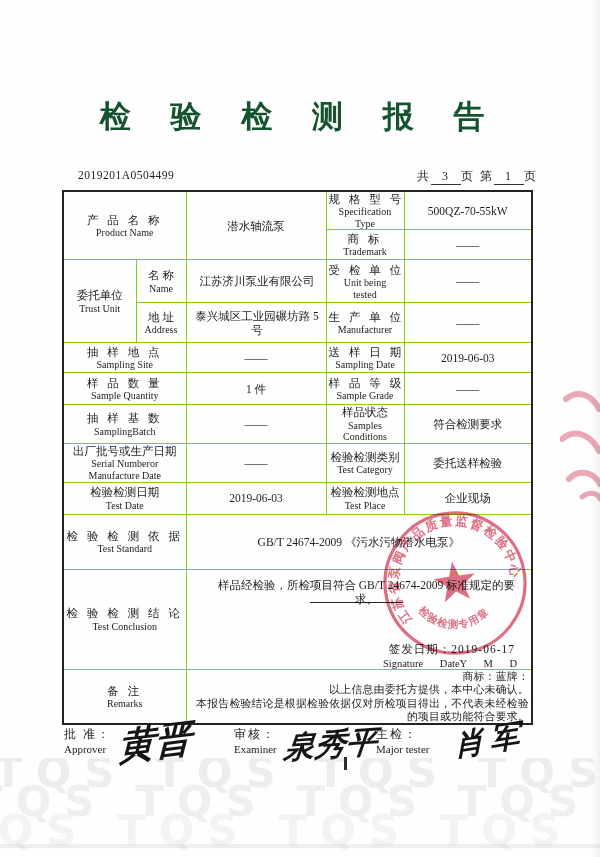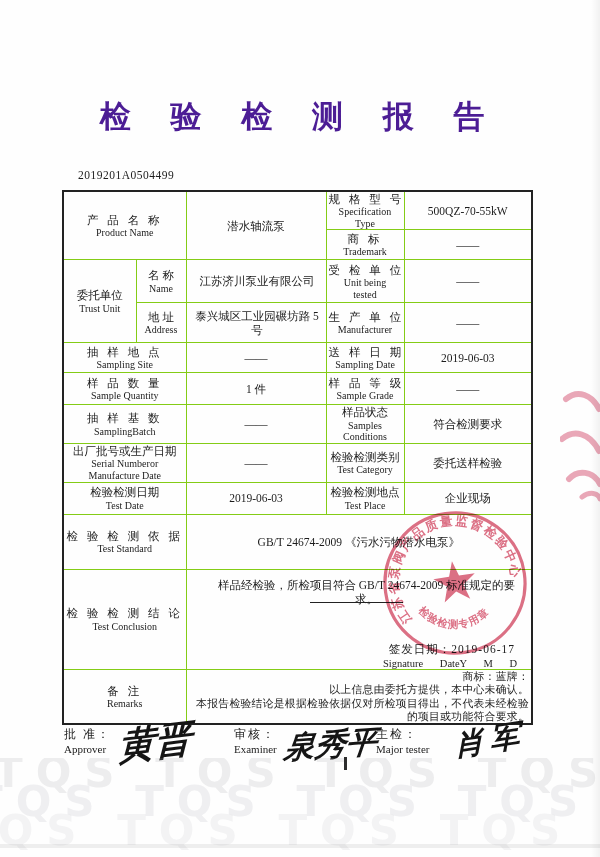--- a/index.html
+++ b/index.html
@@ -6,21 +6,21 @@
   body{width:600px;height:857px;background:#fff;overflow:hidden;
        font-family:"Liberation Serif","DejaVu Serif",serif;color:#1c1c1c;}
   .page{position:relative;width:600px;height:857px;background:#fefefe;overflow:hidden;}
   
   .edge-shade-right{position:absolute;right:0;top:0;width:9px;height:100%;
        background:linear-gradient(to right,rgba(0,0,0,0),rgba(0,0,0,0.05));}
   .edge-shade-bottom{position:absolute;left:0;top:844px;width:100%;height:4px;
        background:rgba(120,120,120,0.12);}
   
   .title-zh{position:absolute;left:0;top:96px;width:100%;text-align:center;
-       font-size:31px;font-weight:bold;letter-spacing:16px;color:#4c1d95;}
+       font-size:31px;font-weight:bold;letter-spacing:16px;color:#14532d;}
   .title-en{position:absolute;left:0;top:132px;width:100%;text-align:center;
        font-size:21px;font-weight:bold;word-spacing:52px;color:#111;}
   .report-no{position:absolute;left:78px;top:169px;font-size:11.5px;letter-spacing:.5px;}
   .pagination{position:absolute;right:62px;top:168px;font-size:12px;letter-spacing:2px;}
   .pagination .num{display:inline-block;min-width:26px;text-align:center;
        border-bottom:1px solid #333;padding:0 2px;}
   
   table.report{position:absolute;left:62px;top:190px;width:469px;border-collapse:collapse;
        table-layout:fixed;}
   table.report td{border:1px solid #84cc16;padding:0 2px;text-align:center;vertical-align:middle;
@@ -71,20 +71,21 @@
   .ink-mark{position:absolute;left:344px;top:757px;width:3px;height:13px;background:#2d2d2d;}
 </style>
 </head>
 <body>
 
 <div class="page">
 
   <div class="title-zh">检 验 检 测 报 告</div>
 
   <div class="report-no">2019201A0504499</div>
+  <div class="pagination"><span>共</span><span class="num">3</span><span>页</span> <span>第</span><span class="num">1</span><span>页</span></div>
 
   <table class="report">
     <colgroup>
         <col style="width:73px">
         <col style="width:50px">
         <col style="width:140px">
         <col style="width:78px">
         <col style="width:128px">
       </colgroup>
     <tbody>

